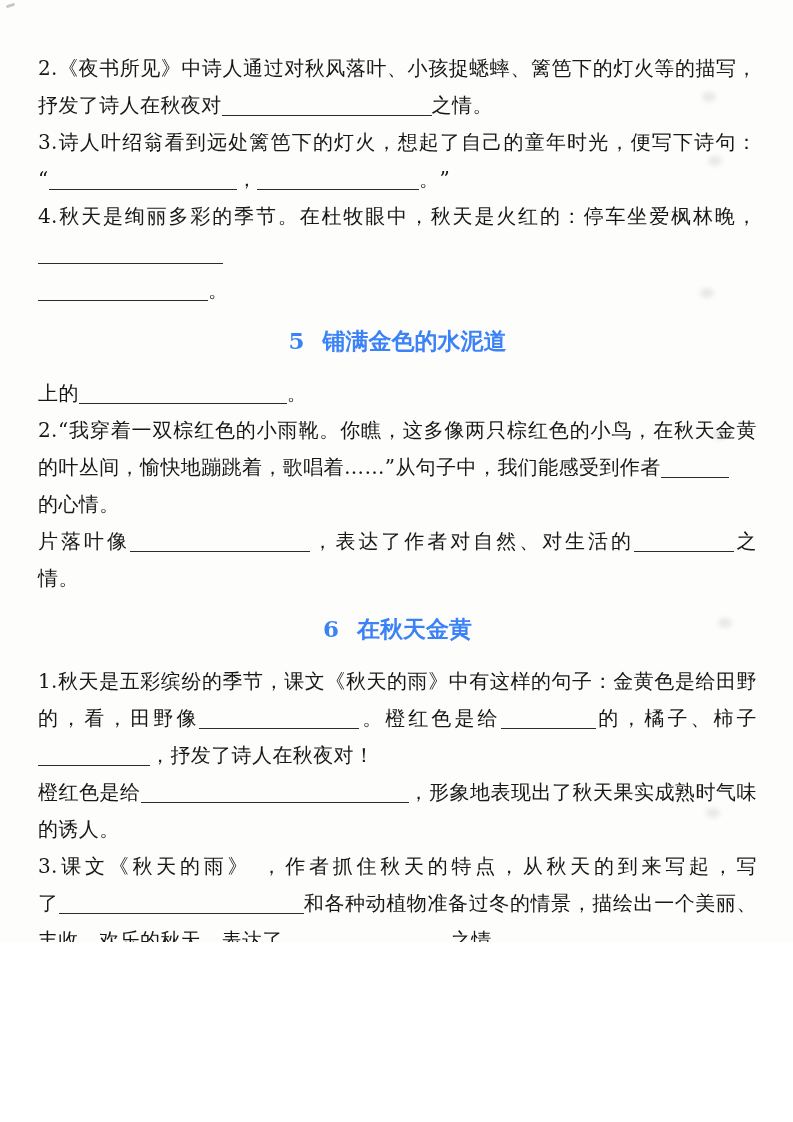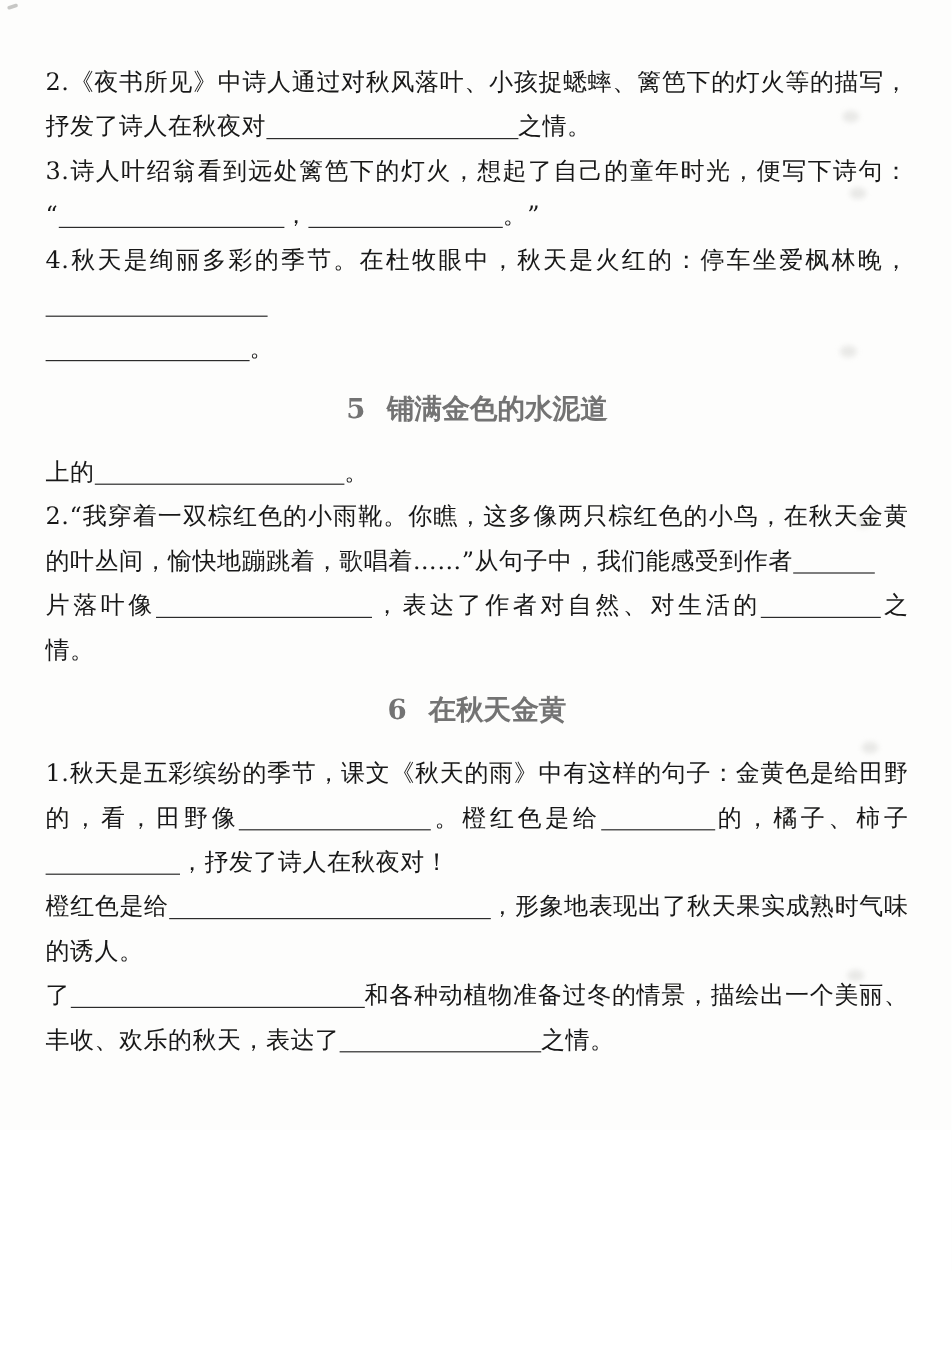--- a/index.html
+++ b/index.html
@@ -40,21 +40,21 @@
     margin-bottom: -4px;
     border-bottom: 1.7px solid #2b2b2b;
   }
   .section-header {
     text-align: center;
     font-weight: bold;
     font-size: 23px;
     line-height: 40px;
     height: 40px;
     margin: 12px 0 14px 0;
-    color: #737373;
+    color: #3b82f6;
   }
   .section-header .num {
     margin-right: 18px;
   }
   
   .scan-noise {
     position: absolute;
     width: 14px; height: 10px;
     background: #e9e9e7;
     border-radius: 50%;
@@ -90,24 +90,26 @@
       <div class="line"><span>抒发了诗人在秋夜对</span><span class="blank" style="width: 210px; border-bottom-color: rgb(43, 43, 43);"></span><span>之情。</span></div>
       <div class="line full"><span>3.诗人叶绍翁看到远处篱笆下的灯火，想起了自己的童年时光，便写下诗句：</span></div>
       <div class="line"><span>“</span><span class="blank" style="width: 188px; border-bottom-color: rgb(43, 43, 43);"></span><span>，</span><span class="blank" style="width: 162px; border-bottom-color: rgb(43, 43, 43);"></span><span>。”</span></div>
       <div class="line full"><span>4.秋天是绚丽多彩的季节。在杜牧眼中，秋天是火红的：停车坐爱枫林晚，</span></div>
       <div class="line full"><span class="blank" style="width: 185px; border-bottom-color: rgb(43, 43, 43);"></span></div>
       <div class="line"><span class="blank" style="width: 170px; border-bottom-color: rgb(43, 43, 43);"></span><span>。</span></div>
       <div class="section-header"><span class="num">5</span><span>铺满金色的水泥道</span></div>
       <div class="line"><span>上的</span><span class="blank" style="width: 208px; border-bottom-color: rgb(43, 43, 43);"></span><span>。</span></div>
       <div class="line full"><span>2.“我穿着一双棕红色的小雨靴。你瞧，这多像两只棕红色的小鸟，在秋天金黄</span></div>
       <div class="line"><span>的叶丛间，愉快地蹦跳着，歌唱着……”从句子中，我们能感受到作者</span><span class="blank" style="width: 68px; border-bottom-color: rgb(43, 43, 43);"></span></div>
+      <div class="line"><span>的心情。</span></div>
       <div class="line full"><span>片落叶像</span><span class="blank" style="width: 180px; border-bottom-color: rgb(43, 43, 43);"></span><span>，表达了作者对自然、对生活的</span><span class="blank" style="width: 100px; border-bottom-color: rgb(43, 43, 43);"></span><span>之</span></div>
       <div class="line"><span>情。</span></div>
       <div class="section-header"><span class="num">6</span><span>在秋天金黄</span></div>
       <div class="line full"><span>1.秋天是五彩缤纷的季节，课文《秋天的雨》中有这样的句子：金黄色是给田野</span></div>
       <div class="line full"><span>的，看，田野像</span><span class="blank" style="width: 160px; border-bottom-color: rgb(43, 43, 43);"></span><span>。橙红色是给</span><span class="blank" style="width: 95px; border-bottom-color: rgb(43, 43, 43);"></span><span>的，橘子、柿子</span></div>
       <div class="line"><span class="blank" style="width: 112px; border-bottom-color: rgb(43, 43, 43);"></span><span>，抒发了诗人在秋夜对！</span></div>
       <div class="line full"><span>橙红色是给</span><span class="blank" style="width: 268px; border-bottom-color: rgb(43, 43, 43);"></span><span>，形象地表现出了秋天果实成熟时气味</span></div>
       <div class="line"><span>的诱人。</span></div>
+      <div class="line full"><span>3.课文《秋天的雨》 ，作者抓住秋天的特点，从秋天的到来写起，写</span></div>
       <div class="line full"><span>了</span><span class="blank" style="width: 245px; border-bottom-color: rgb(43, 43, 43);"></span><span>和各种动植物准备过冬的情景，描绘出一个美丽、</span></div>
       <div class="line"><span>丰收、欢乐的秋天，表达了</span><span class="blank" style="width: 168px; border-bottom-color: rgb(43, 43, 43);"></span><span>之情。</span></div>
     </div>
 </div>
 
 </body></html>

